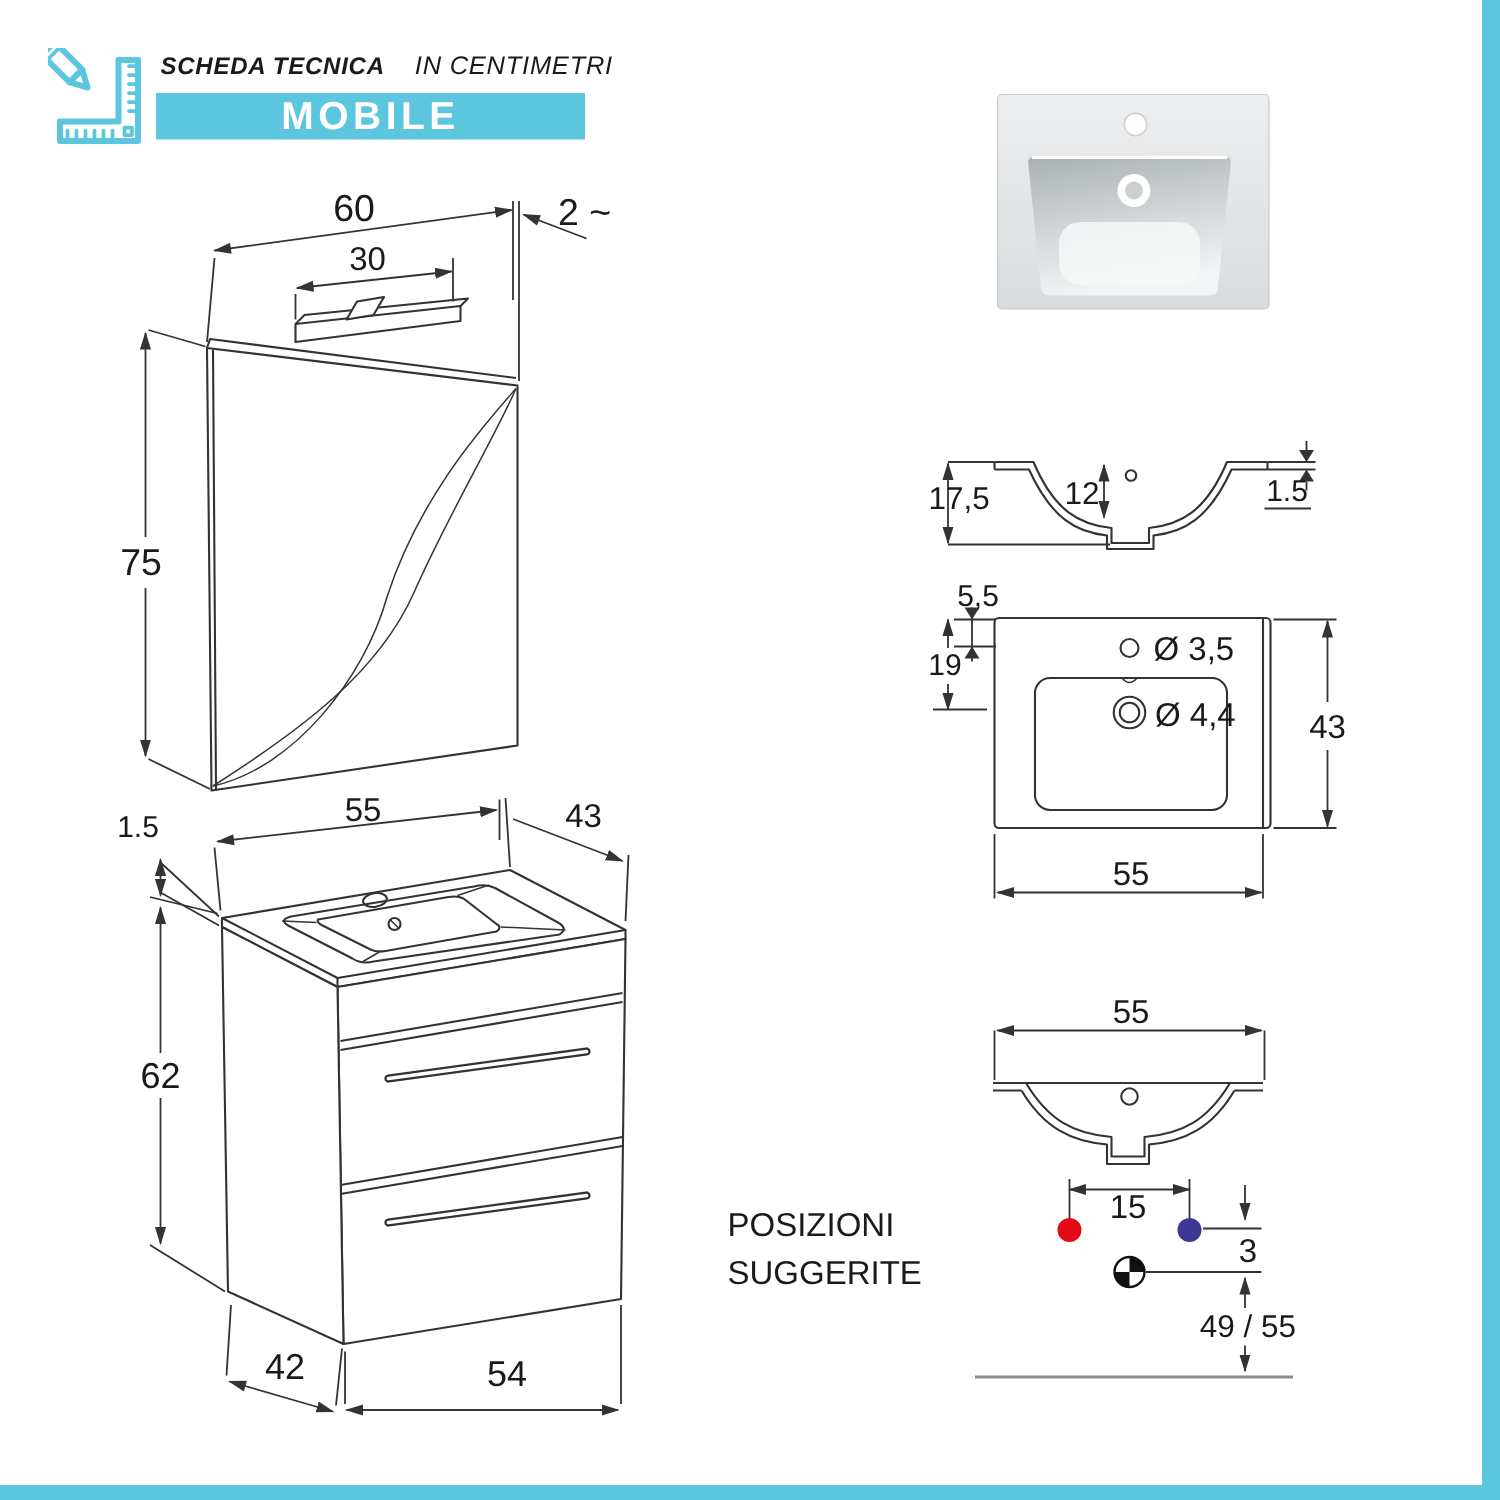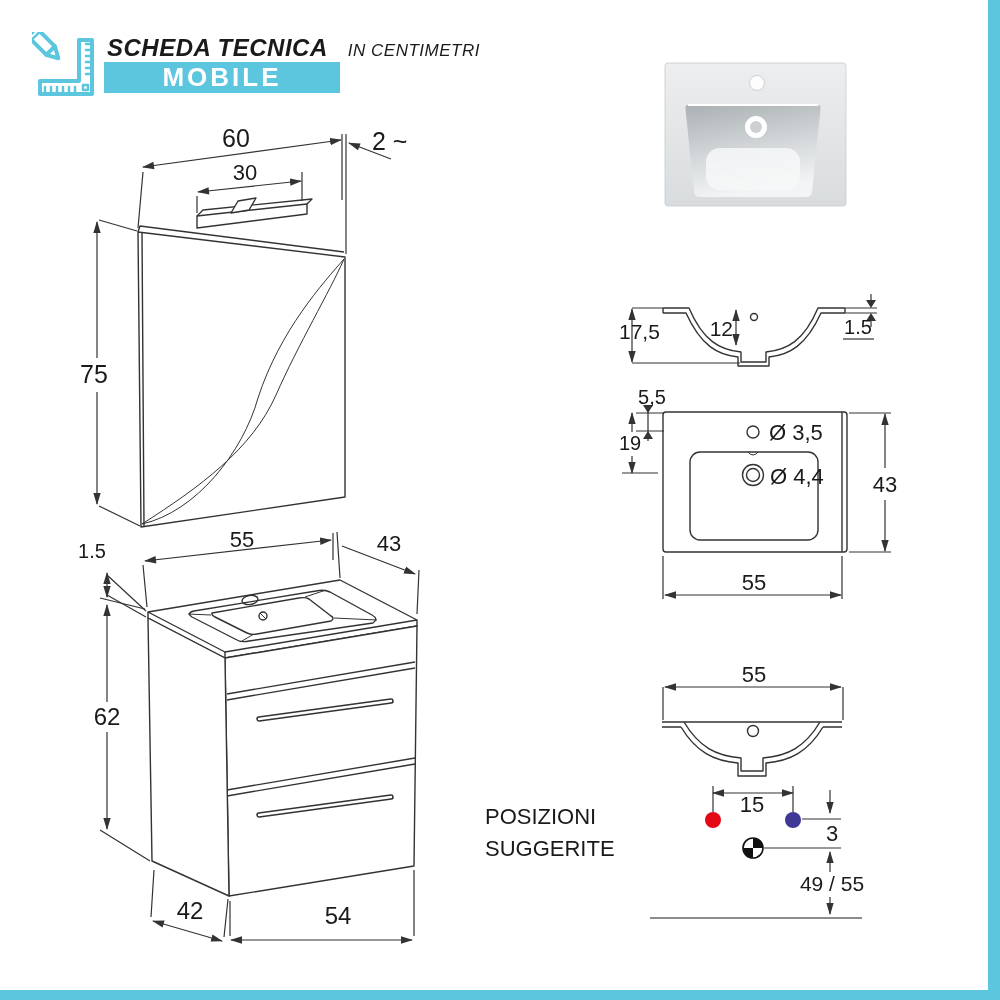--- a/index.html
+++ b/index.html
@@ -3,24 +3,24 @@
 <meta charset="utf-8">
 <style>
   html,body{margin:0;padding:0;}
   body{
     width:1000px;height:1000px;position:relative;overflow:hidden;
     background:#ffffff;font-family:"Liberation Sans", sans-serif;
   }
   .accent-bar-right{position:absolute;top:0;right:0;width:12px;height:1000px;background:#5bc6de;}
   .accent-bar-bottom{position:absolute;left:0;bottom:0;width:1000px;height:10px;background:#5bc6de;}
   .hdr-title-row{position:absolute;left:107px;top:34px;white-space:nowrap;}
-  .hdr-title{font-size:24px;font-weight:bold;font-style:italic;color:#1a1a1a;letter-spacing:.5px;}
+  .hdr-title{font-size:16px;font-weight:bold;font-style:italic;color:#1a1a1a;letter-spacing:.5px;}
   .hdr-subtitle{font-size:17px;font-style:italic;color:#1a1a1a;margin-left:20px;letter-spacing:.5px;}
   .hdr-banner{
-    position:absolute;left:104px;top:62px;width:236px;height:31px;background:#5bc6de;
+    position:absolute;left:104px;top:62px;width:286px;height:31px;background:#5bc6de;
     display:flex;align-items:center;justify-content:center;
     color:#ffffff;font-size:26px;font-weight:bold;letter-spacing:3px;
   }
   .logo{position:absolute;left:32px;top:32px;}
   svg text{fill:#1a1a1a;font-family:"Liberation Sans", sans-serif;}
   .ln{stroke:#333;stroke-width:1.4;fill:none;stroke-linecap:butt;stroke-linejoin:round;}
   .lnf{stroke:#333;stroke-width:1.4;fill:#ffffff;stroke-linejoin:round;}
   .dim{stroke:#333;stroke-width:1.2;fill:none;}
   .thin{stroke:#333;stroke-width:1;fill:none;}
   .arr{fill:#333;stroke:none;}

